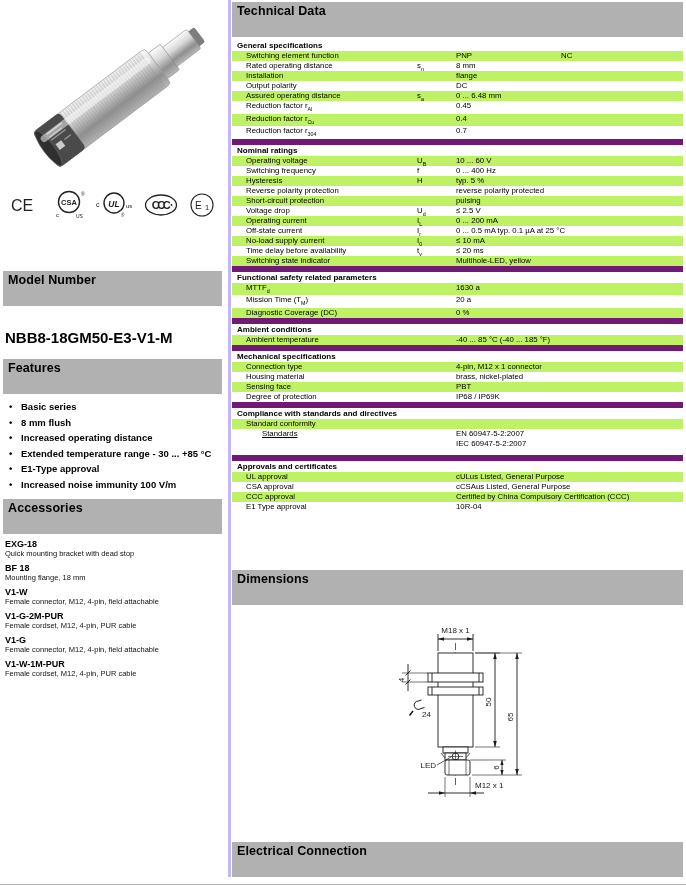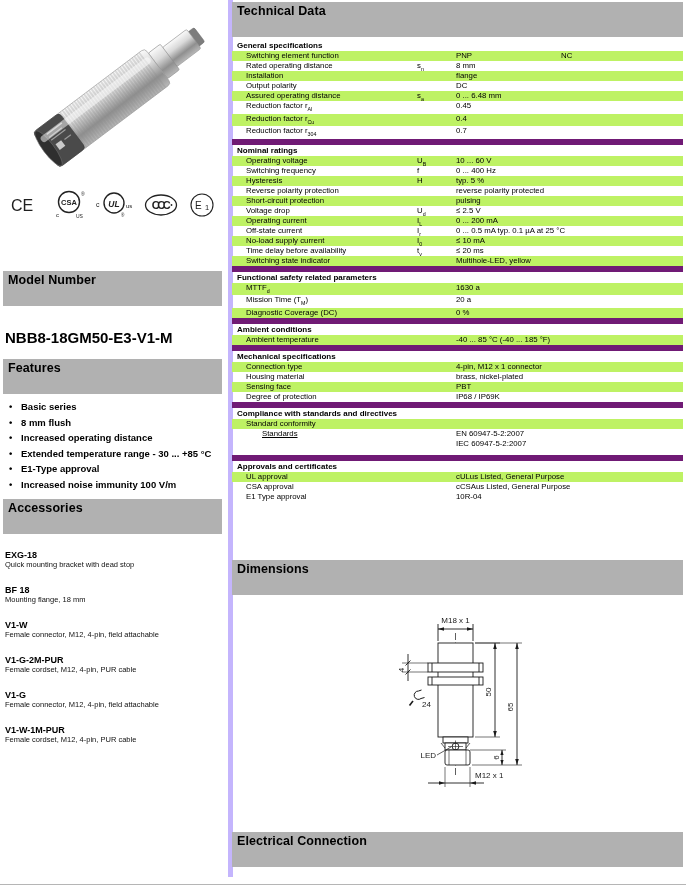--- a/index.html
+++ b/index.html
@@ -1,42 +1,42 @@
 <!DOCTYPE html>
 <html><head>
 <meta charset="utf-8">
 <style>
   html,body{margin:0;padding:0;background:#fff;}
   .page{position:relative;width:686px;height:885px;background:#fff;overflow:hidden;
         font-family:"Liberation Sans",sans-serif;color:#000;}
   .page-bottom-line{position:absolute;left:0;right:0;bottom:0;border-top:1px solid #b5b5b5;}
 
   
-  .left-col{position:absolute;left:0;top:0;width:228px;height:877px;border-right:5px solid #c4b5fd;}
+  .left-col{position:absolute;left:0;top:0;width:228px;height:877px;border-right:3px solid #c4b5fd;}
   .right-col{position:absolute;left:232px;top:0;width:451px;}
 
   
   .bar{background:#b1b1b1;font-weight:bold;height:35px;line-height:18px;padding-left:5px;
        font-size:12.5px;letter-spacing:.1px;}
   .right-col > .bar{margin-top:2px;}
 
   
   .photo{display:block;margin:4px auto 0 auto;}
   .logo-row{position:absolute;top:188px;left:0;width:228px;height:32px;}
   .logo{position:absolute;top:0;}
   .left-body{position:absolute;top:271px;left:3px;width:219px;}
   .model-value{font-weight:bold;font-size:15px;padding:23px 0 0 2px;}
   .features-bar{margin-top:13px;}
   ul.features{list-style:none;margin:7px 0 0 0;padding:0;}
   ul.features li{position:relative;padding-left:18px;font-weight:bold;font-size:9.5px;
                  line-height:11.5px;margin-bottom:4px;}
   ul.features li .bullet{position:absolute;left:6px;top:0;}
   .acc-bar{margin-top:9px;}
   .acc-list{margin-top:3px;}
-  .acc-item{margin-top:16px;}
+  .acc-item{margin-top:5px;}
   .acc-name{font-weight:bold;font-size:9px;line-height:10px;padding-left:2px;}
   .acc-desc{font-size:7.5px;line-height:9px;padding-left:2px;color:#111;}
 
   
   .spec-table{margin-top:3px;}
   .sec-header{font-weight:bold;font-size:8px;line-height:9px;padding:1px 0 1px 5px;}
   .sec-header.bordered{border-top:6px solid #701a75;}
   .sec-gap{margin-top:6px;}
   .spec-row{position:relative;min-height:10px;font-size:7.8px;line-height:10px;}
   .spec-row.stripe{background:#bef264;}
@@ -308,20 +308,24 @@
         </div>
         <div class="sec-header bordered sec-gap">Approvals and certificates</div>
         <div class="spec-row stripe">
           <span class="lbl">UL approval</span>
           <span class="val">cULus Listed, General Purpose</span>
         </div>
         <div class="spec-row">
           <span class="lbl">CSA approval</span>
           <span class="val">cCSAus Listed, General Purpose</span>
         </div>
+        <div class="spec-row stripe">
+          <span class="lbl">CCC approval</span>
+          <span class="val">Certified by China Compulsory Certification (CCC)</span>
+        </div>
         <div class="spec-row">
           <span class="lbl">E1 Type approval</span>
           <span class="val">10R-04</span>
         </div>
       </div>
 
     <div class="bar dims-bar">Dimensions</div>
 
     <svg class="dwg" width="451" height="232" viewBox="0 0 451 232" stroke="#1a1a1a" fill="none" stroke-width="0.9">
 

